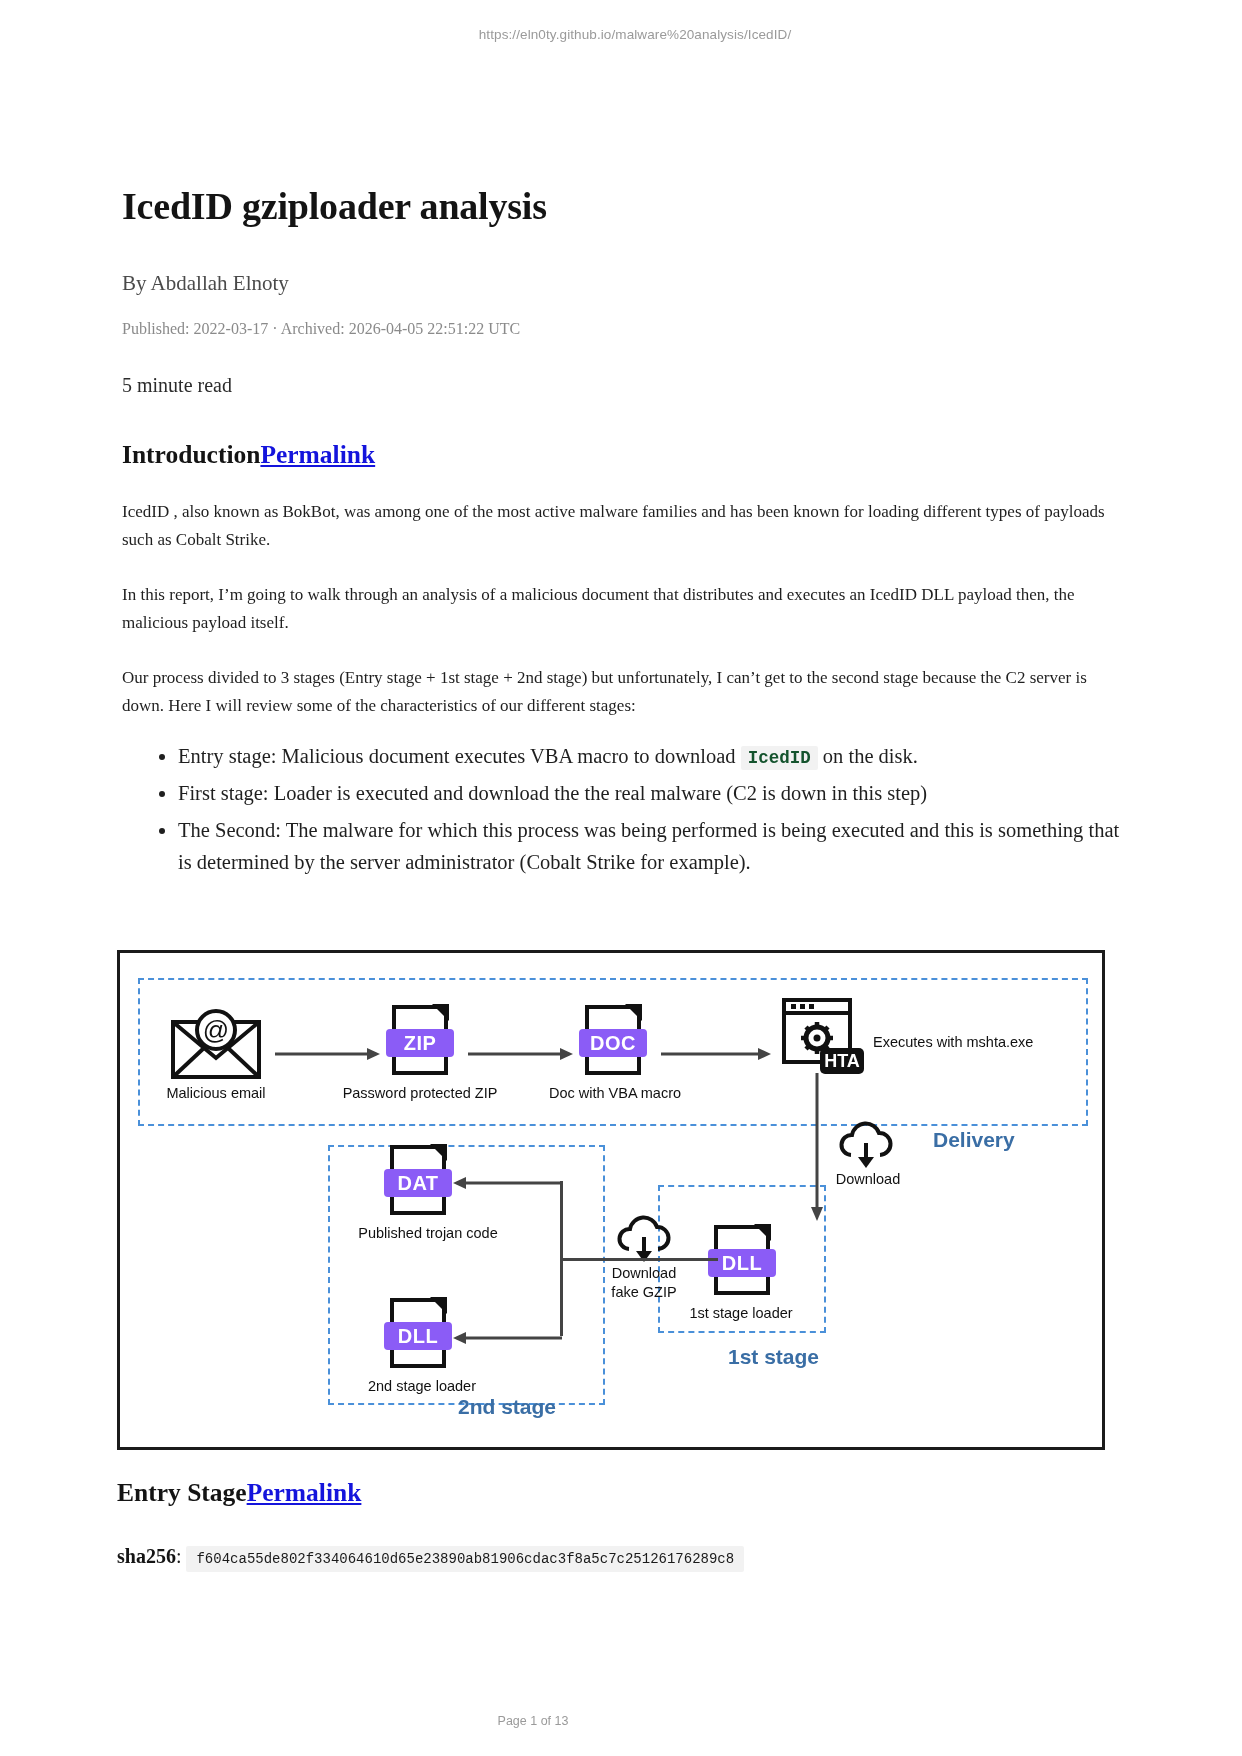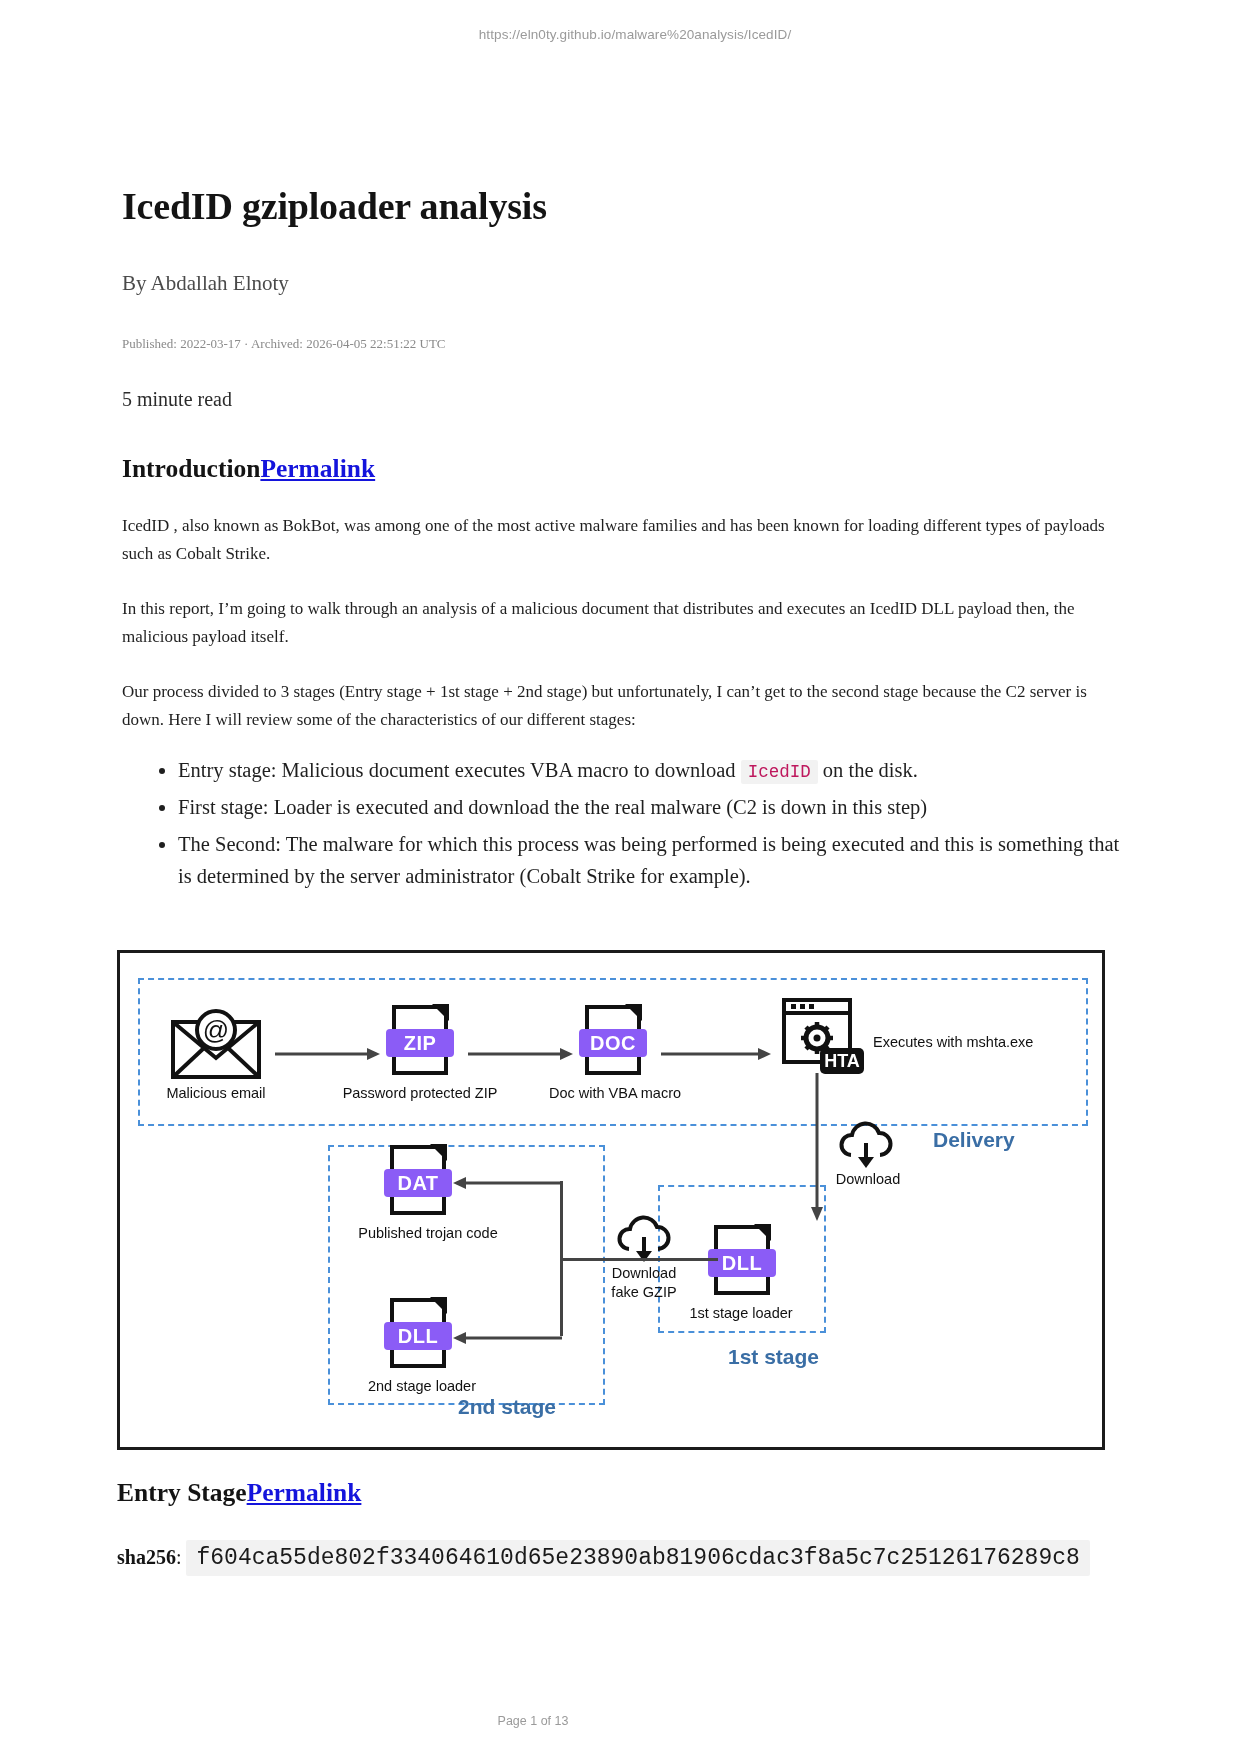--- a/index.html
+++ b/index.html
@@ -27,21 +27,21 @@
   h1.title{
     font-family:"Liberation Serif",serif;
     font-size:38px;font-weight:bold;line-height:1.15;
     margin:0 0 0 0;color:#141414;letter-spacing:-.2px;
   }
 
   .byline{
     font-size:21px;color:#4a4a4a;margin-top:42px;
   }
   .pubdate{
-    font-size:13px;color:#8a8a8a;margin-top:40px;
+    font-size:16px;color:#8a8a8a;margin-top:24px;
   }
   .readtime{
     font-size:20px;color:#2b2b2b;margin-top:36px;
   }
 
   h2.section{
     font-size:25.5px;font-weight:bold;color:#141414;
     margin:43px 0 0 0;line-height:1.2;
   }
   a.permalink{
@@ -59,21 +59,22 @@
   ul.bullets li{
     font-size:20.5px;line-height:1.55;color:#1f1f1f;
     margin-bottom:5px;
   }
   code.inline{
     font-family:"Liberation Mono",monospace;
     font-size:17.5px;
     background:#f2f2f2;
     padding:2px 7px;
     border-radius:2px;
-    color:#be185d;
+    color:#14532d;
+    font-weight:bold;
   }
 
   
   .figure{
     position:absolute;left:117px;top:950px;
     width:988px;height:500px;
     border:3px solid #1b1b1b;
     background:#ffffff;
     box-sizing:border-box;
   }
@@ -116,21 +117,21 @@
     letter-spacing:.5px;
   }
 
   .sha-line{
     position:absolute;left:117px;top:1545px;width:1000px;
     font-size:20px;
   }
   .sha-label{font-weight:bold;color:#141414;}
   .sha-value{
     font-family:"Liberation Mono",monospace;
-    font-size:23px;background:#f2f2f2;padding:5px 10px;border-radius:2px;
+    font-size:14px;background:#f2f2f2;padding:5px 10px;border-radius:2px;
     color:#1a1a1a;
     text-align:center;
   }
   h2.entry-stage{
     position:absolute;left:117px;top:1478px;
     font-size:25.5px;font-weight:bold;color:#141414;margin:0;
   }
 
   .footer{
     position:absolute;left:0;bottom:28px;width:1066px;text-align:center;

